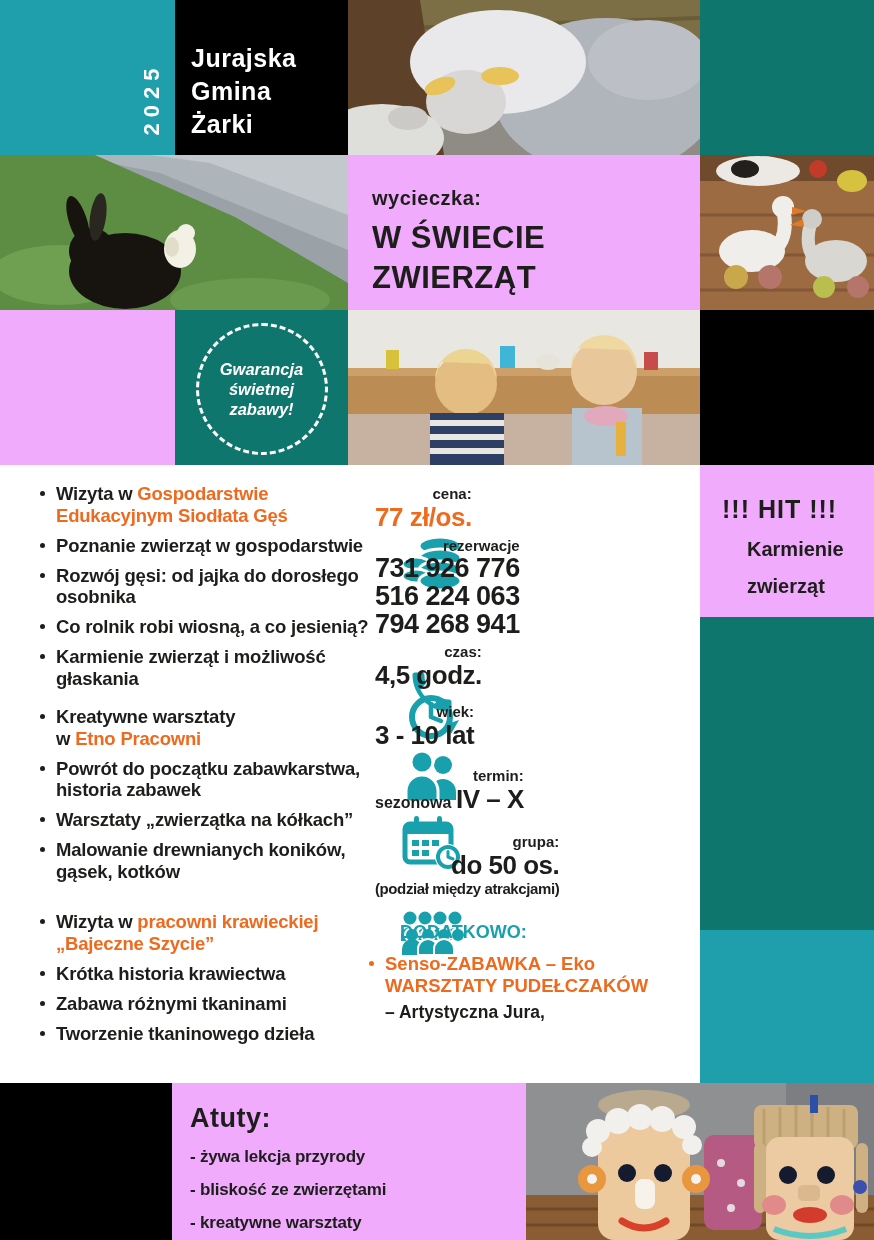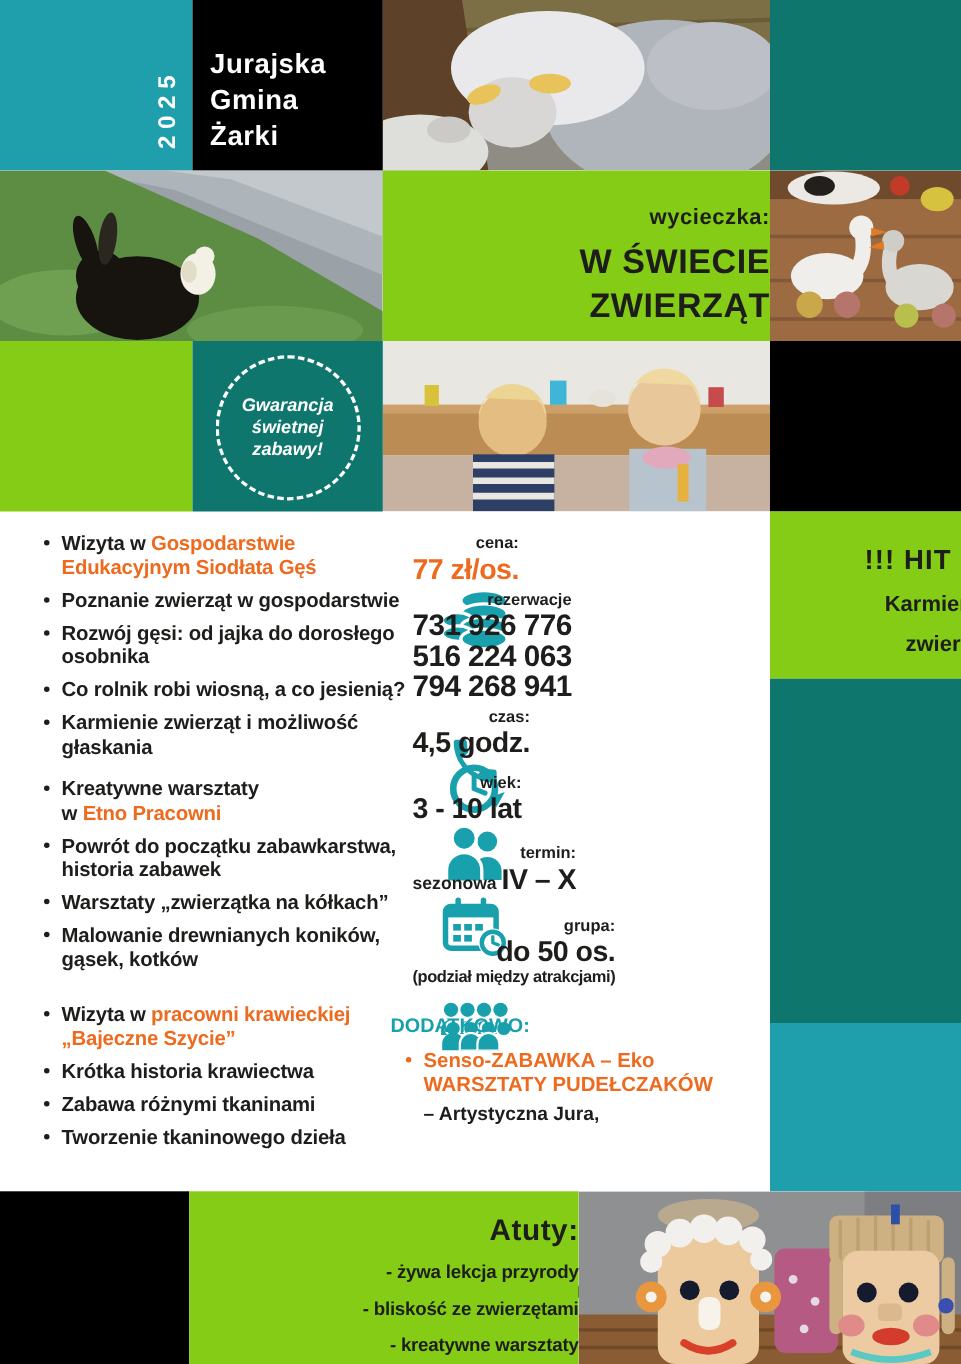--- a/index.html
+++ b/index.html
@@ -3,21 +3,21 @@
 <meta charset="utf-8">
 <style>
   html,body{margin:0;padding:0;background:#ffffff;}
   .poster{
     position:relative;width:874px;height:1240px;overflow:hidden;background:#ffffff;
     font-family:"Liberation Sans", sans-serif;color:#1d1d1b;
   }
   .block{position:absolute;}
   .teal{background:#1F9FAC;}
   .lime{background:#000000;}
-  .yellow{background:#84cc16;text-align:right;}
+  .yellow{background:#f0abfc;}
   .orange{background:#0f766e;}
   .photo{position:absolute;overflow:hidden;}
   .photo svg{display:block;}
 
   
   .org-name{color:#fff;font-weight:bold;font-size:25px;line-height:33px;padding:42px 0 0 16px;letter-spacing:.5px;}
   .year{
     position:absolute;left:104px;top:86px;width:96px;text-align:center;
     color:#fff;font-weight:bold;font-size:22px;letter-spacing:6px;
     transform:rotate(-90deg);transform-origin:center;
@@ -55,21 +55,21 @@
   .dicon{width:78px;margin-left:18px;display:flex;justify-content:center;}
   .dlabel{font-weight:bold;font-size:15px;}
   .dvalue{font-weight:bold;font-size:26px;letter-spacing:-0.5px;line-height:30px;}
   .dvalue.orange-text{color:#ED6A1E;}
   .dnum{font-weight:bold;font-size:27px;line-height:28px;letter-spacing:-0.5px;}
   .dprefix{font-weight:bold;font-size:16px;}
   .dnote{font-weight:bold;font-size:15px;letter-spacing:-0.4px;}
 
   
   .extra{position:absolute;left:355px;top:922px;width:300px;}
-  .extra-heading{color:#18A0AD;font-weight:bold;font-size:18px;}
+  .extra-heading{color:#18A0AD;font-weight:bold;font-size:18px;margin-left:45px;}
   .extra-item{position:relative;padding-left:30px;margin-top:10px;font-weight:bold;font-size:18.5px;line-height:21.5px;color:#ED6A1E;}
   .extra-item::before{content:"";position:absolute;left:14px;top:8px;width:5px;height:5px;border-radius:50%;background:#ED6A1E;}
   .extra-sub{margin:6px 0 0 30px;font-weight:bold;font-size:17.5px;color:#1d1d1b;}
   .extra-contact{margin-top:14px;text-align:right;font-weight:bold;font-size:17.5px;line-height:25px;white-space:pre-wrap;}
 
   
   .atuty{padding:20px 0 0 18px;}
   .atuty-heading{font-weight:bold;font-size:27px;letter-spacing:.5px;}
   .atuty-item{font-weight:bold;font-size:17px;margin-top:13px;letter-spacing:-0.2px;}
 </style>

